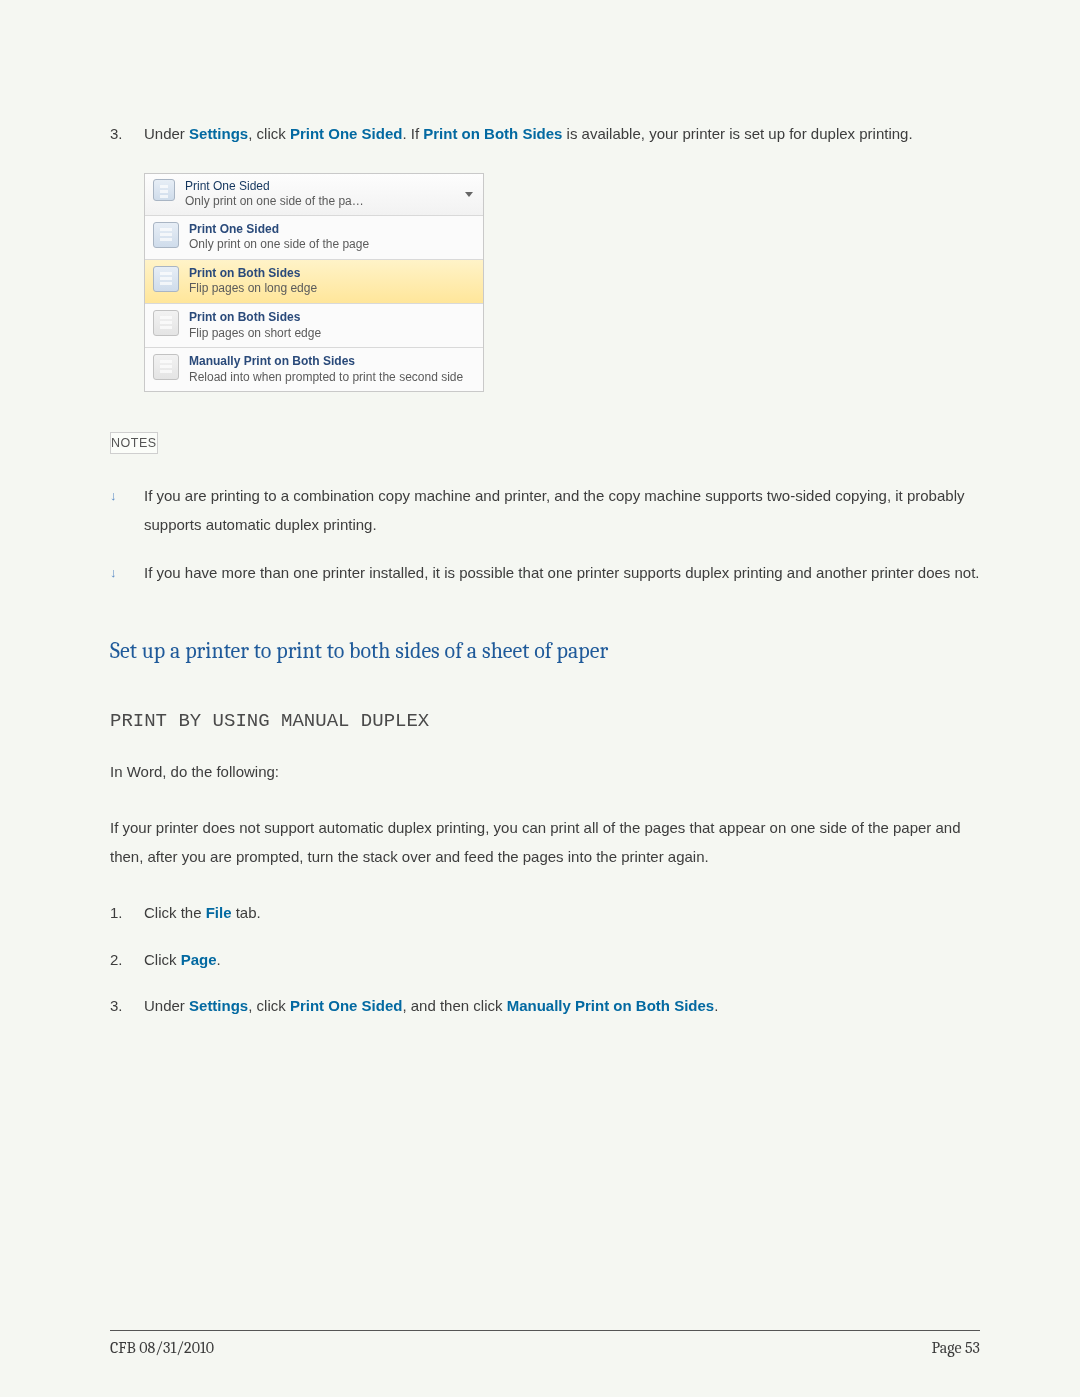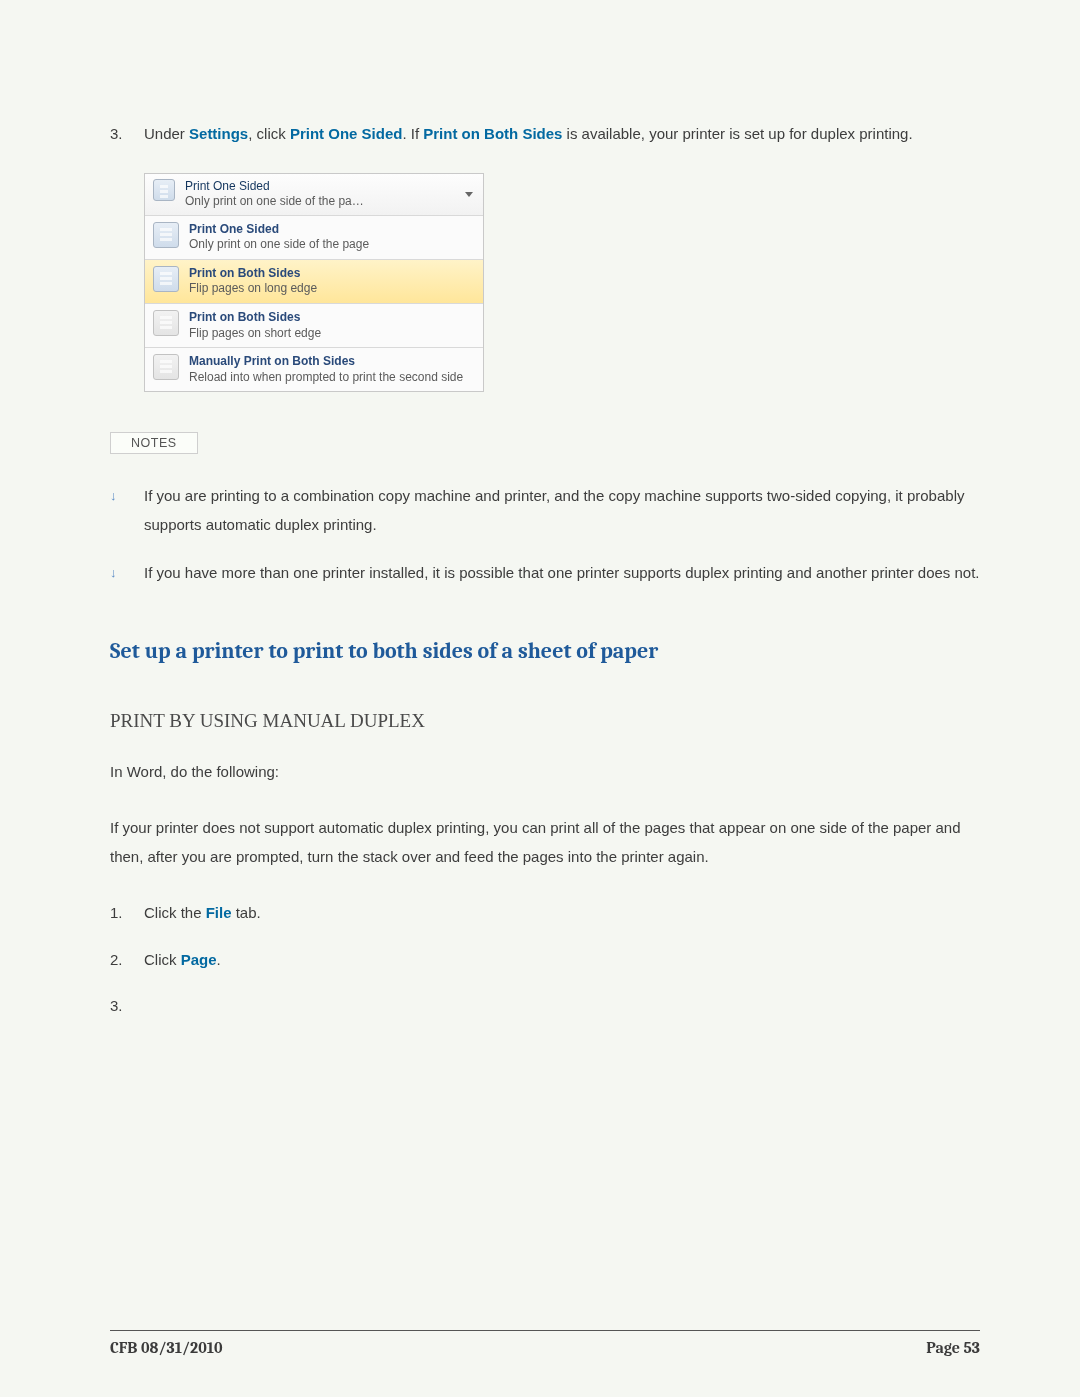--- a/index.html
+++ b/index.html
@@ -93,21 +93,21 @@
     width: 0; height: 0;
     border-left: 4px solid transparent;
     border-right: 4px solid transparent;
     border-top: 5px solid #666;
     margin-top: -2px;
   }
 
   .notes-label {
     display: inline-block;
     border: 1px solid #cfcfcf;
-    padding: 3px 20px;
+    padding: 3px 0;
     font-size: 12.5px;
     letter-spacing: .5px;
     color: #555;
     margin: 10px 0 28px 0;
     background: #fbfdf9;
   }
 
   .bullet-item {
     display: flex;
     margin: 0 0 20px 0;
@@ -123,26 +123,26 @@
     top: 2px;
   }
   .bullet-arrow {
     display:inline-block;
     transform: rotate(0deg);
   }
 
   h2.section-title {
     font-family: Cambria, Georgia, "Times New Roman", serif;
     color: #1f5a9a;
-    font-weight: 700;
+    font-weight: 400;
     font-size: 22px;
     margin: 50px 0 30px 0;
   }
   h3.sub-title {
-    font-family: Liberation Serif, serif;
+    font-family: Liberation Mono, monospace;
     color: #4a4a4a;
     font-weight: 400;
     font-size: 19px;
     margin: 46px 0 26px 0;
   }
   .para {
     line-height: 1.9;
     font-size: 15px;
     margin: 0 0 28px 0;
   }
@@ -157,21 +157,20 @@
     border: none;
     border-top: 1.2px solid #555;
     margin: 0 0 8px 0;
   }
   .footer-row {
     display: flex;
     justify-content: space-between;
     font-family: Cambria, Georgia, "Times New Roman", serif;
     font-size: 16px;
     color: #3b3b3b;
-    font-weight: bold;
   }
 </style>
 </head>
 <body>
 
 <div class="page">
 
   
   <div class="ol-item">
     <div class="ol-num">3.</div>
@@ -247,20 +246,23 @@
     </div>
   </div>
   <div class="ol-item" style="margin-bottom:18px">
     <div class="ol-num">2.</div>
     <div>
       <span>Click </span><b>Page</b><span>.</span>
     </div>
   </div>
   <div class="ol-item" style="margin-bottom:18px">
     <div class="ol-num">3.</div>
+    <div>
+      <span>Under </span><b>Settings</b><span>, click </span><b>Print One Sided</b><span>, and then click </span><b>Manually Print on Both Sides</b><span>.</span>
+    </div>
   </div>
 
   
   <div class="footer">
     <hr class="footer-rule">
     <div class="footer-row">
       <span>CFB 08/31/2010</span>
       <span>Page 53</span>
     </div>
   </div>

